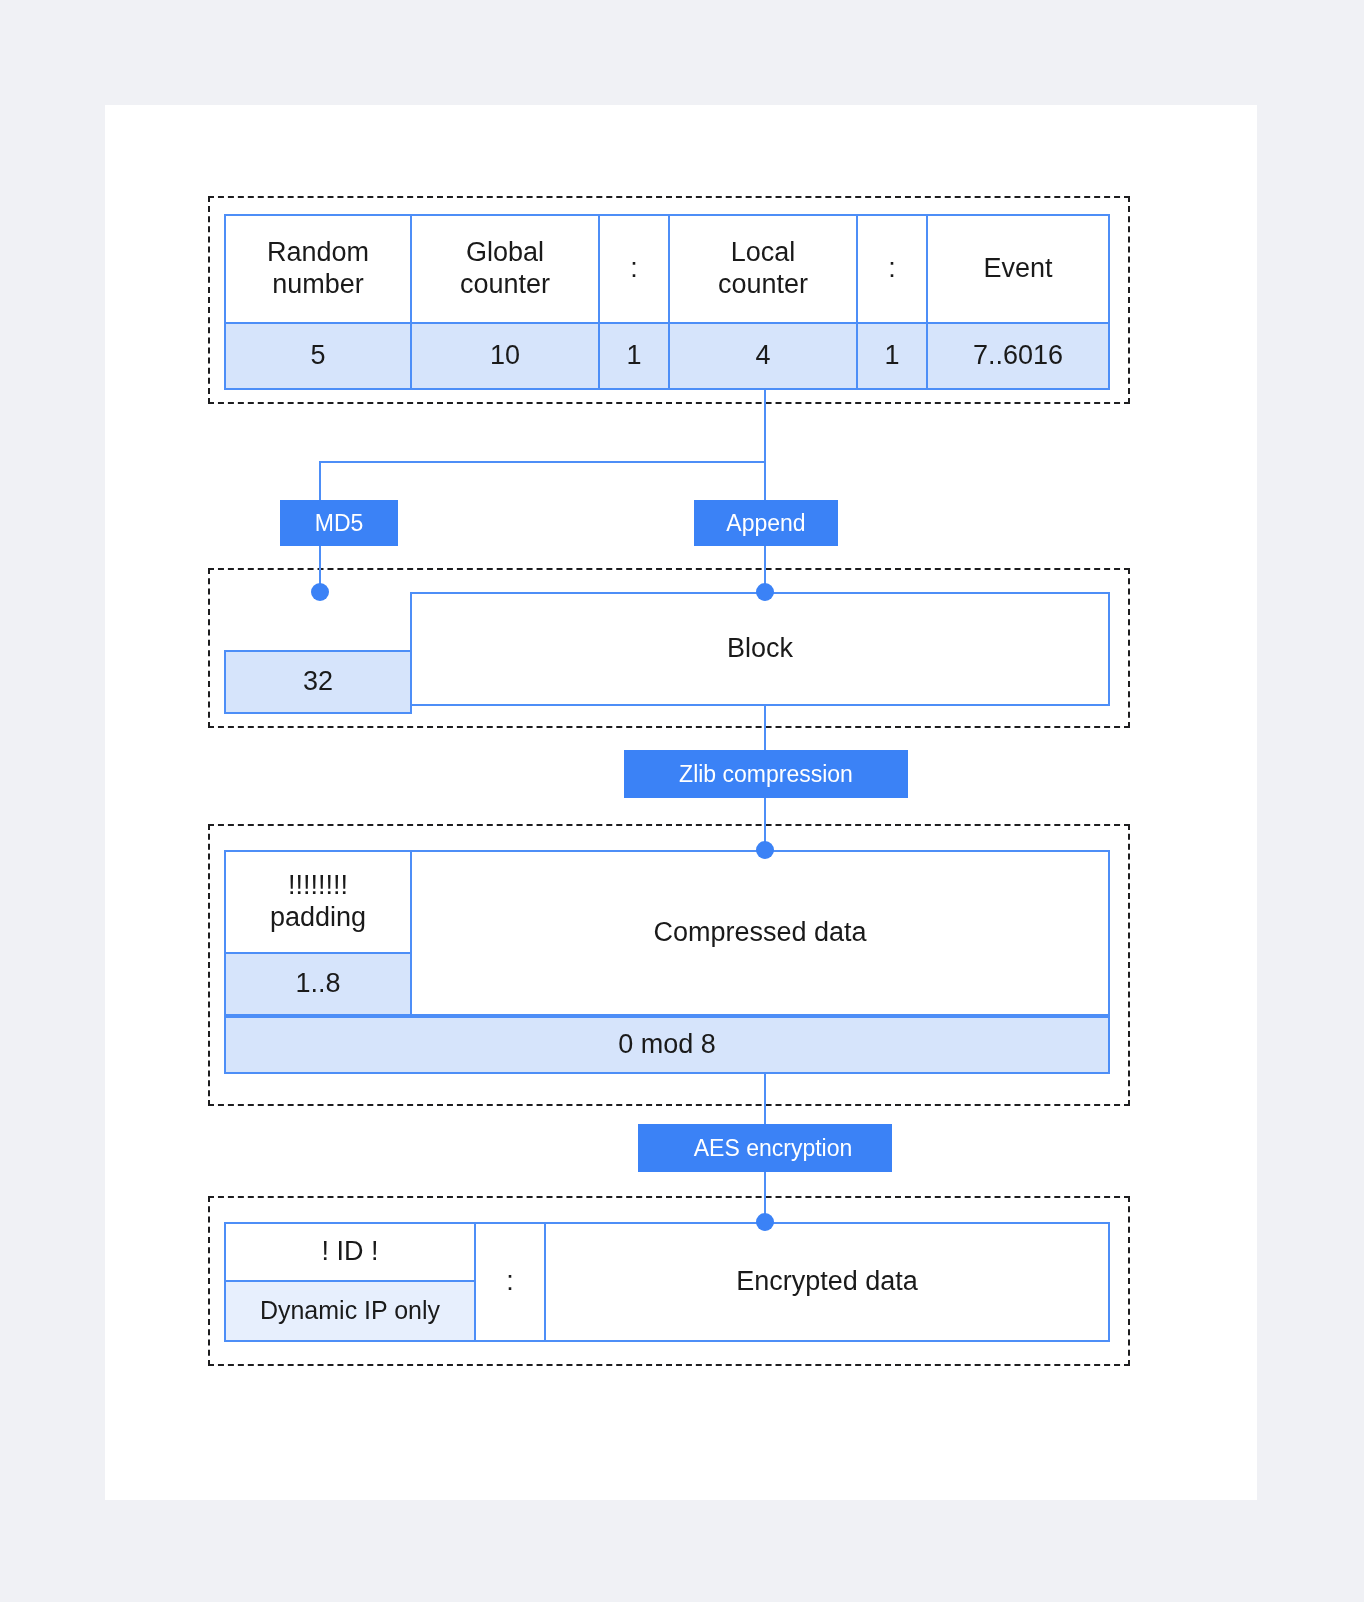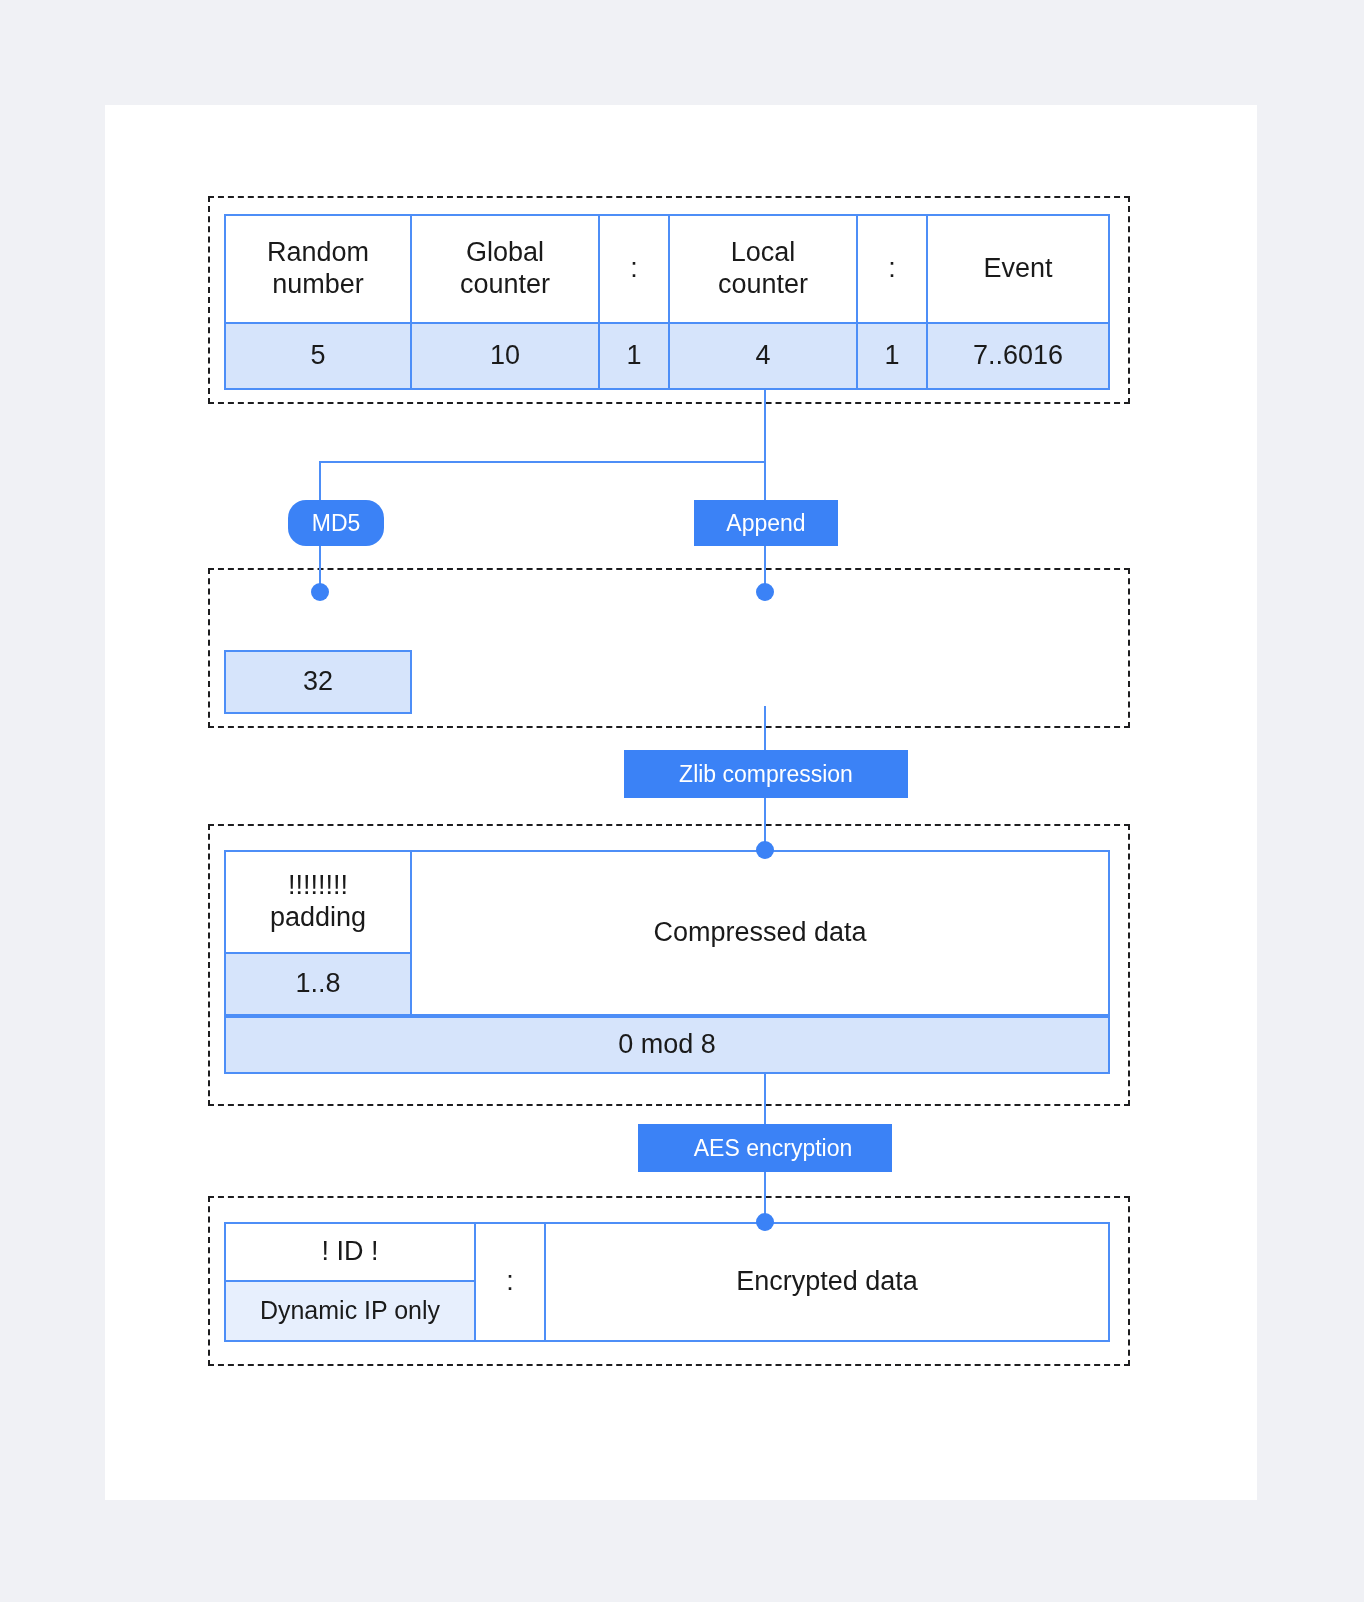--- a/index.html
+++ b/index.html
@@ -122,31 +122,32 @@
   <div class="cell fill" style="left:410px; top:322px; width:190px; height:68px;">10</div>
   <div class="cell fill" style="left:598px; top:322px; width:72px; height:68px;">1</div>
   <div class="cell fill" style="left:668px; top:322px; width:190px; height:68px;">4</div>
   <div class="cell fill" style="left:856px; top:322px; width:72px; height:68px;">1</div>
   <div class="cell fill" style="left:926px; top:322px; width:184px; height:68px;">7..6016</div>
 
   <div class="vline" style="left:764px; top:390px; width:2px; height:112px;"></div>
   <div class="hline" style="left:319px; top:461px; width:447px; height:2px;"></div>
   <div class="vline" style="left:319px; top:461px; width:2px; height:41px;"></div>
 
-  <div class="chip" style="left:288px; top:500px; width:96px; height:46px;border-radius:18px;">MD5</div>
+  <div class="chip" style="left:280px; top:500px; width:118px; height:46px;">MD5</div>
   <div class="chip" style="left:694px; top:500px; width:144px; height:46px;">Append</div>
 
   <div class="vline" style="left:319px; top:546px; width:2px; height:46px;"></div>
   <div class="vline" style="left:764px; top:546px; width:2px; height:46px;"></div>
   <div class="dot" style="left:311px; top:583px;"></div>
   <div class="dot" style="left:756px; top:583px;"></div>
 
   <div class="group" style="left:208px; top:568px; width:922px; height:160px;"></div>
 
   <div class="cell fill" style="left:224px; top:650px; width:188px; height:64px;">32</div>
+  <div class="cell" style="left:410px; top:592px; width:700px; height:114px;">Block</div>
 
   <div class="vline" style="left:764px; top:706px; width:2px; height:44px;"></div>
 
   <div class="chip" style="left:624px; top:750px; width:284px; height:48px;">Zlib compression</div>
 
   <div class="vline" style="left:764px; top:798px; width:2px; height:54px;"></div>
   <div class="dot" style="left:756px; top:841px;"></div>
 
   <div class="group" style="left:208px; top:824px; width:922px; height:282px;"></div>
 

